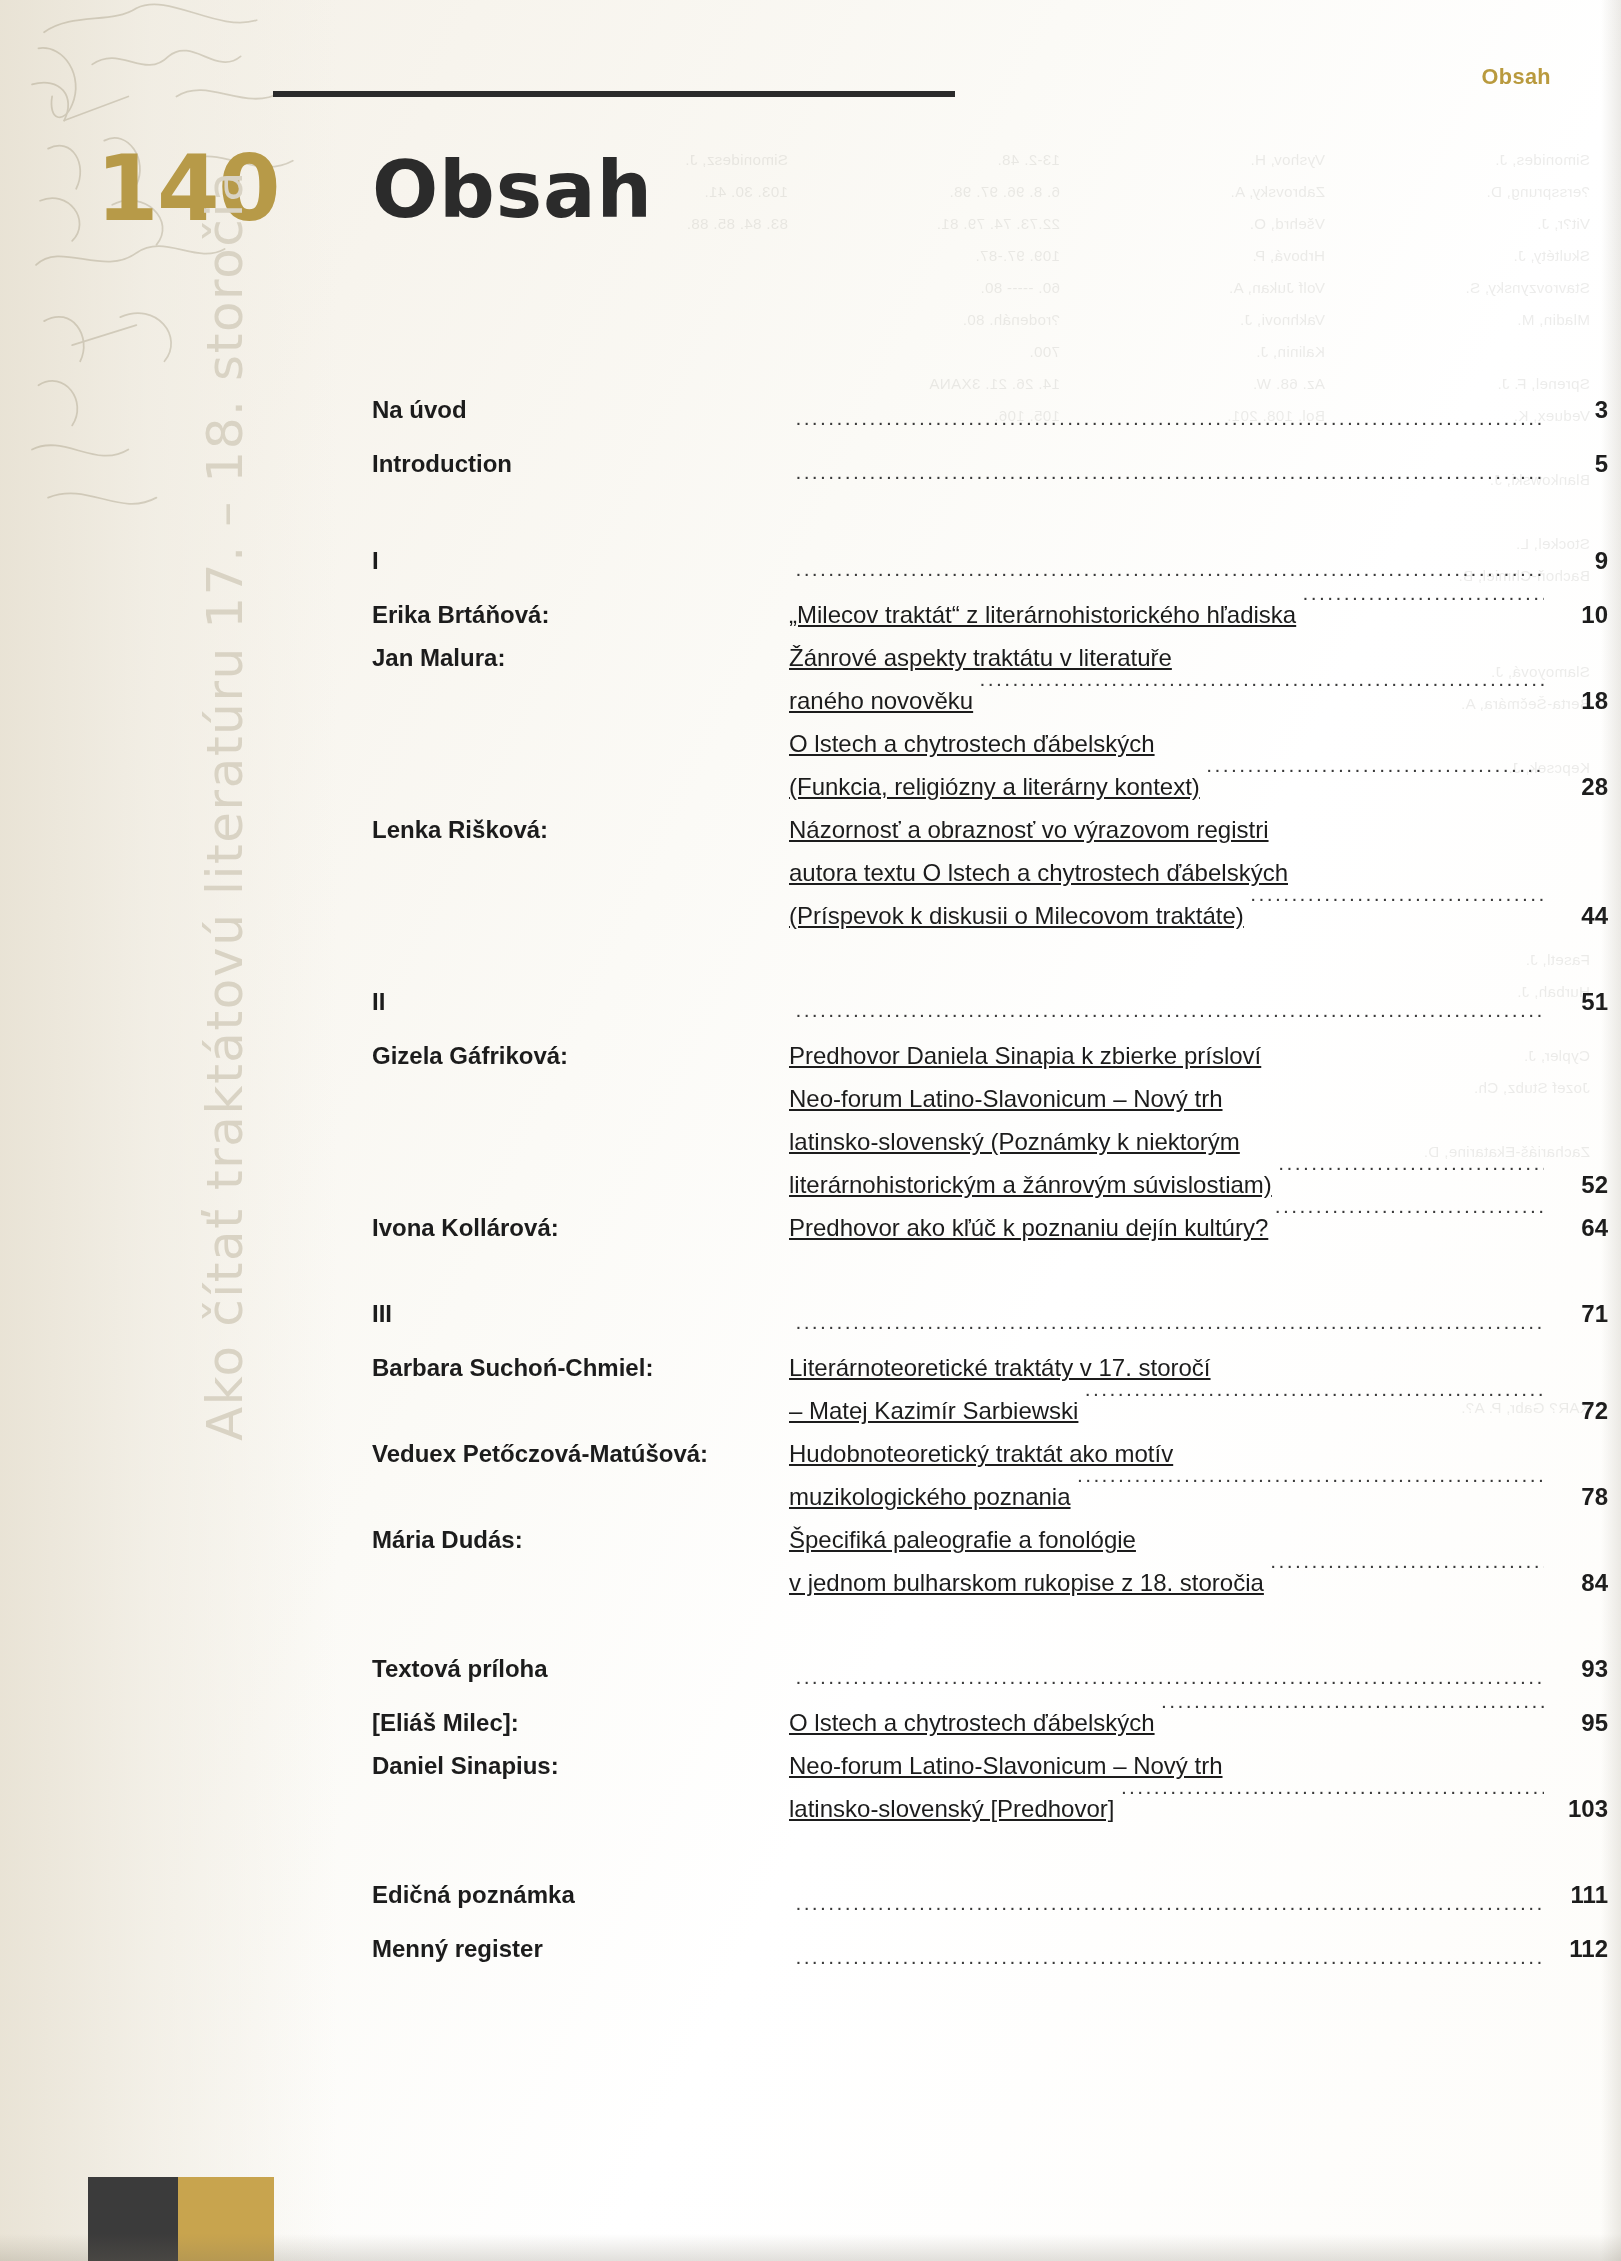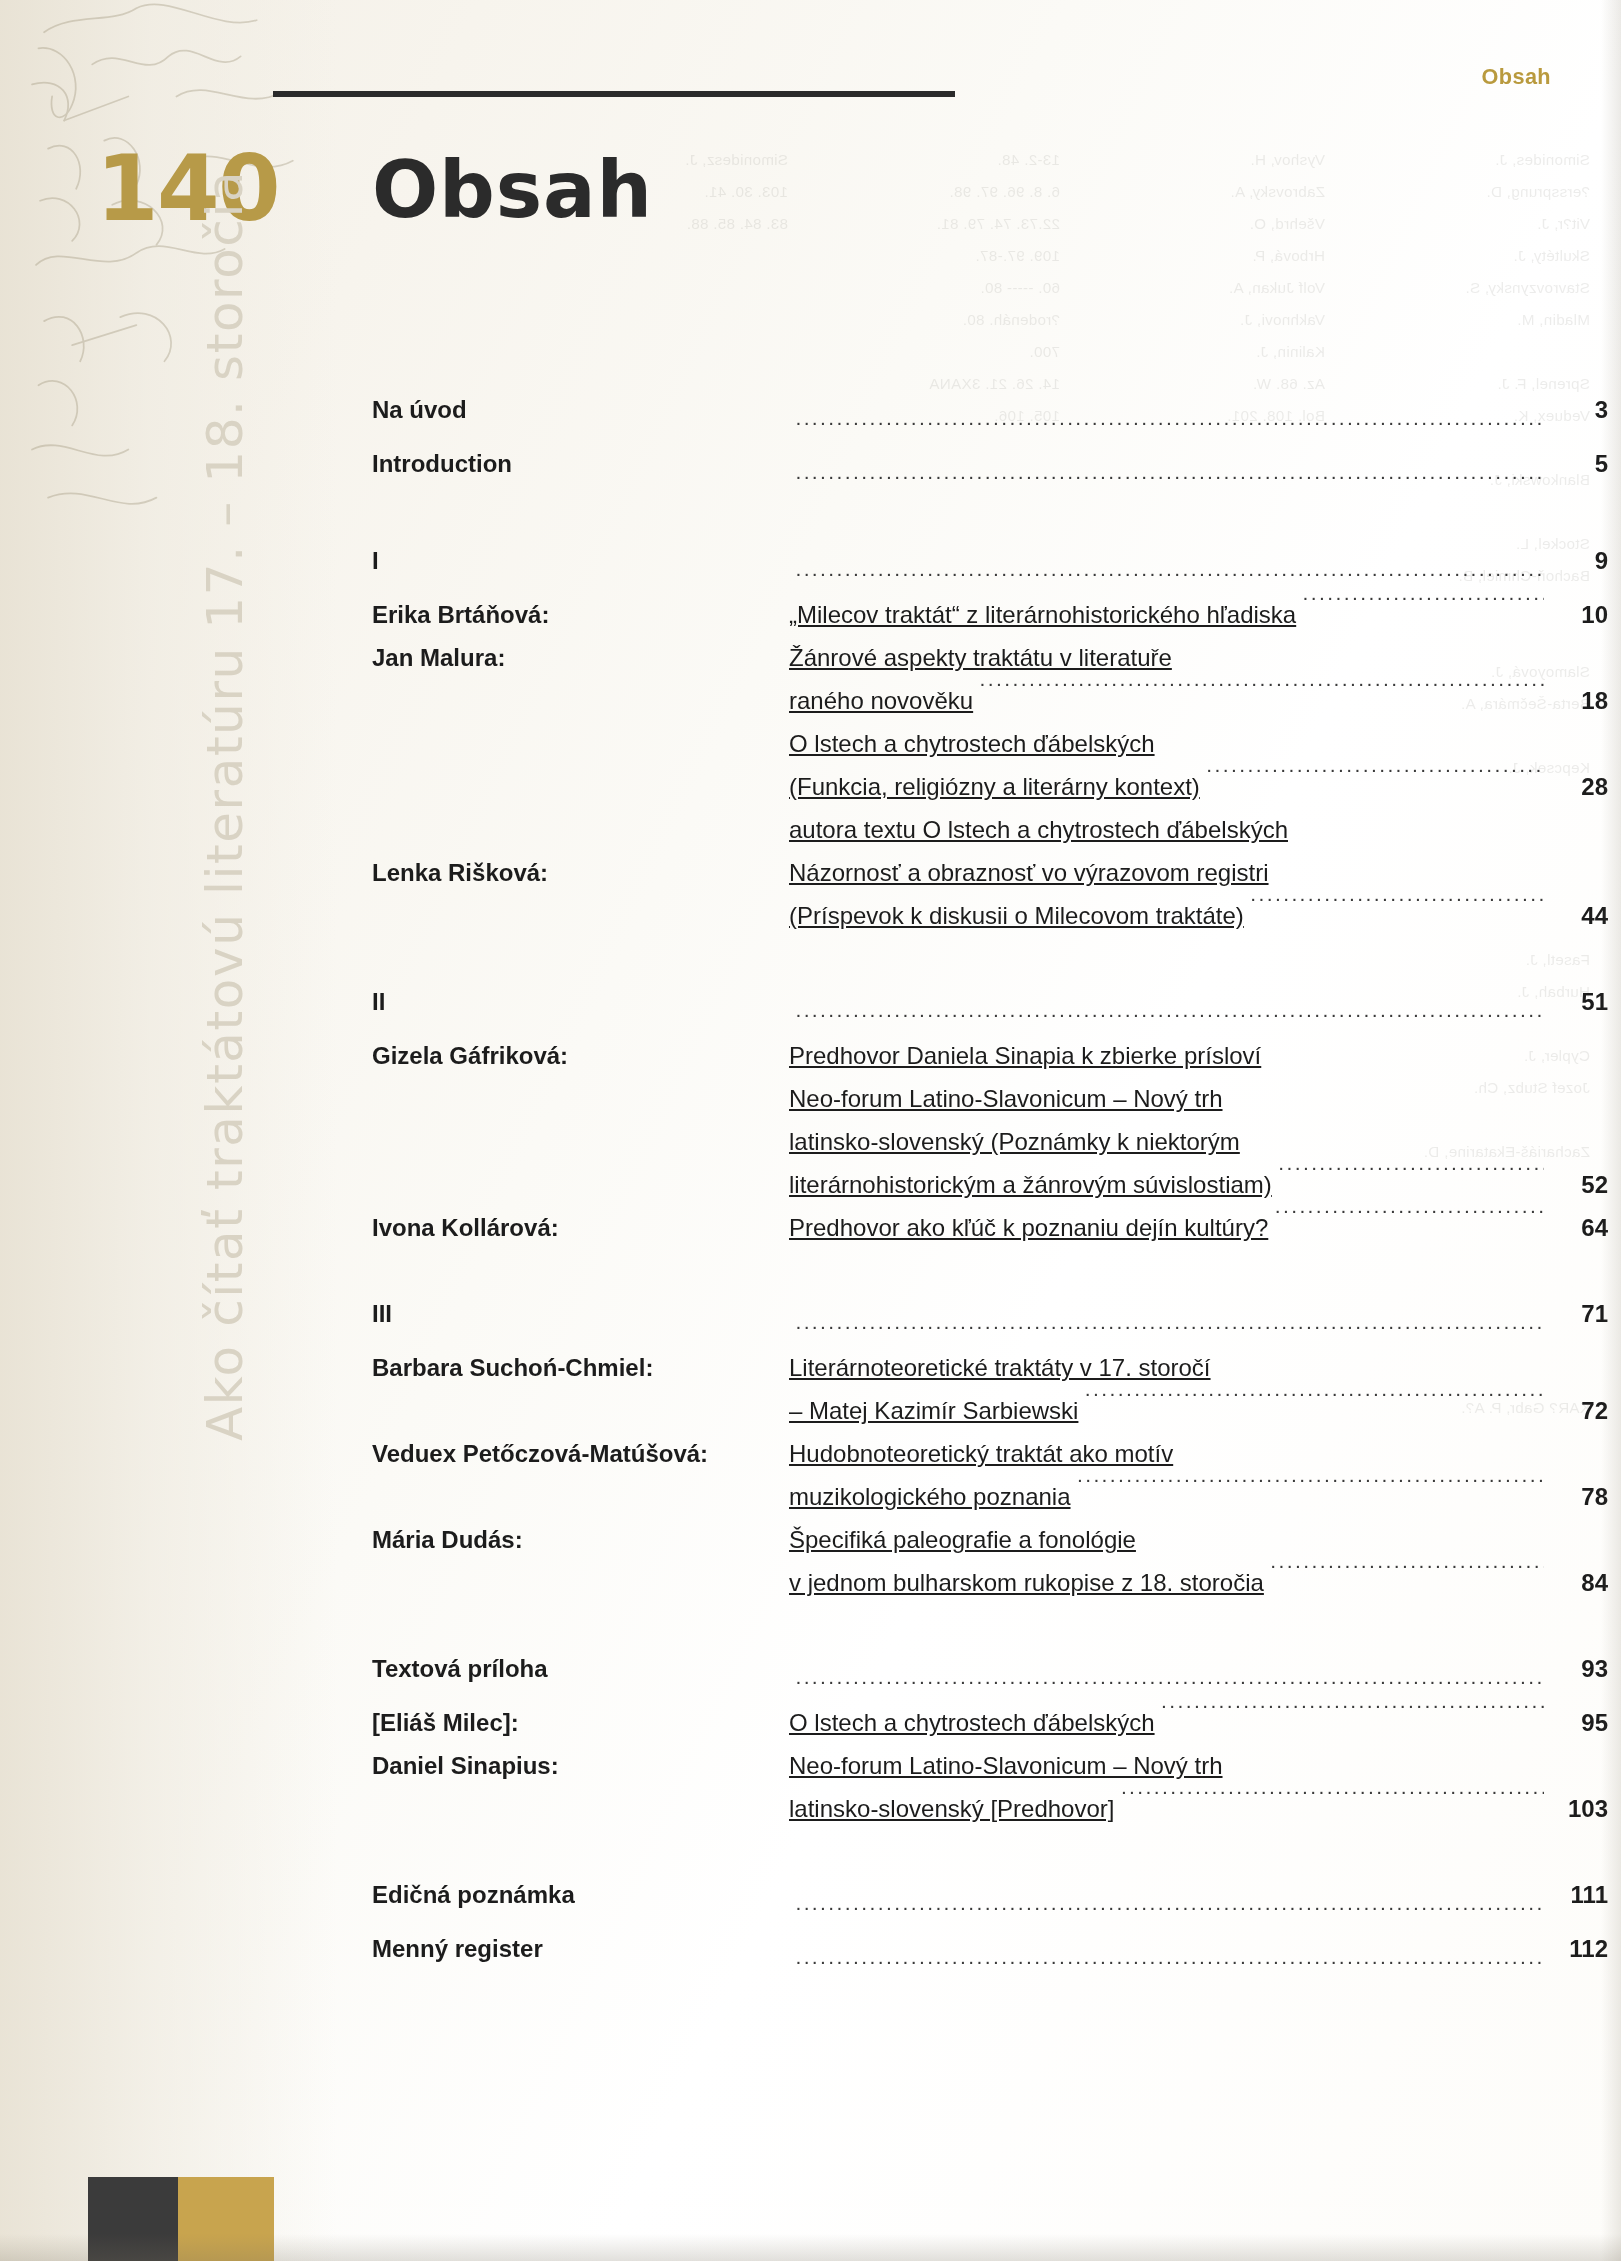--- a/index.html
+++ b/index.html
@@ -387,32 +387,32 @@
         <div class="pageno empty"></div>
       </div>
       <div class="row cont">
         <div class="name"></div>
         <div class="title-cell">
           <span class="title-text">(Funkcia, religiózny a literárny kontext)</span>
           <span class="leader"></span>
         </div>
         <div class="pageno">28</div>
       </div>
+      <div class="row">
+        <div class="name">Lenka Rišková:</div>
+        <div class="title-cell">
+          <span class="title-text">Názornosť a obraznosť vo výrazovom registri</span>
+          <span class="leader none"></span>
+        </div>
+        <div class="pageno empty"></div>
+      </div>
       <div class="row cont">
         <div class="name"></div>
         <div class="title-cell">
           <span class="title-text">autora textu O lstech a chytrostech ďábelských</span>
-          <span class="leader none"></span>
-        </div>
-        <div class="pageno empty"></div>
-      </div>
-      <div class="row">
-        <div class="name">Lenka Rišková:</div>
-        <div class="title-cell">
-          <span class="title-text">Názornosť a obraznosť vo výrazovom registri</span>
           <span class="leader none"></span>
         </div>
         <div class="pageno empty"></div>
       </div>
       <div class="row cont">
         <div class="name"></div>
         <div class="title-cell">
           <span class="title-text">(Príspevok k diskusii o Milecovom traktáte)</span>
           <span class="leader"></span>
         </div>

